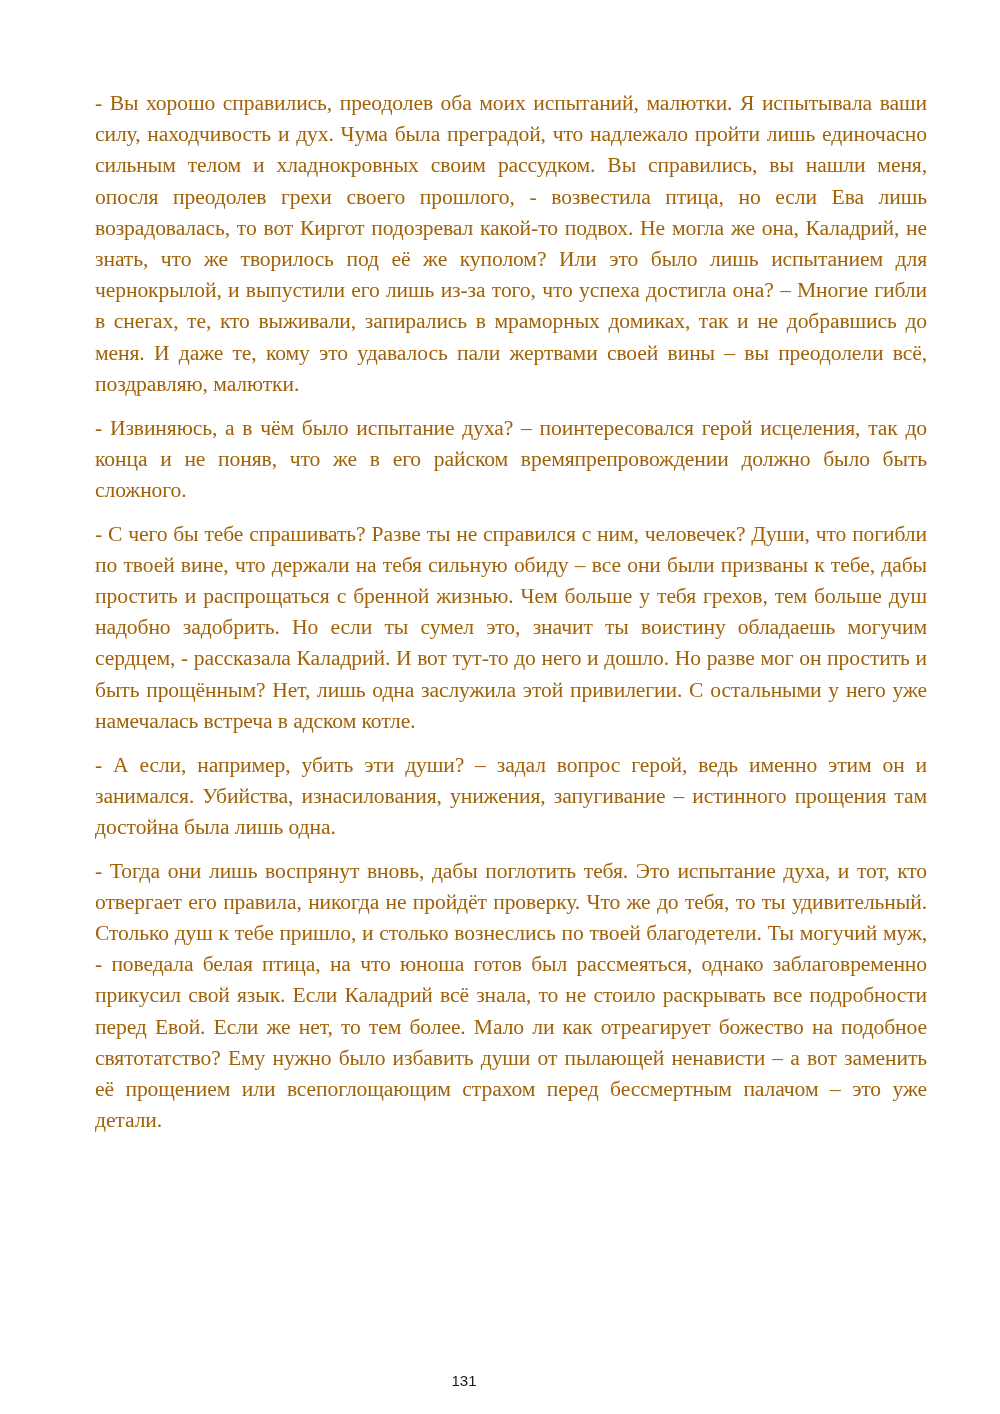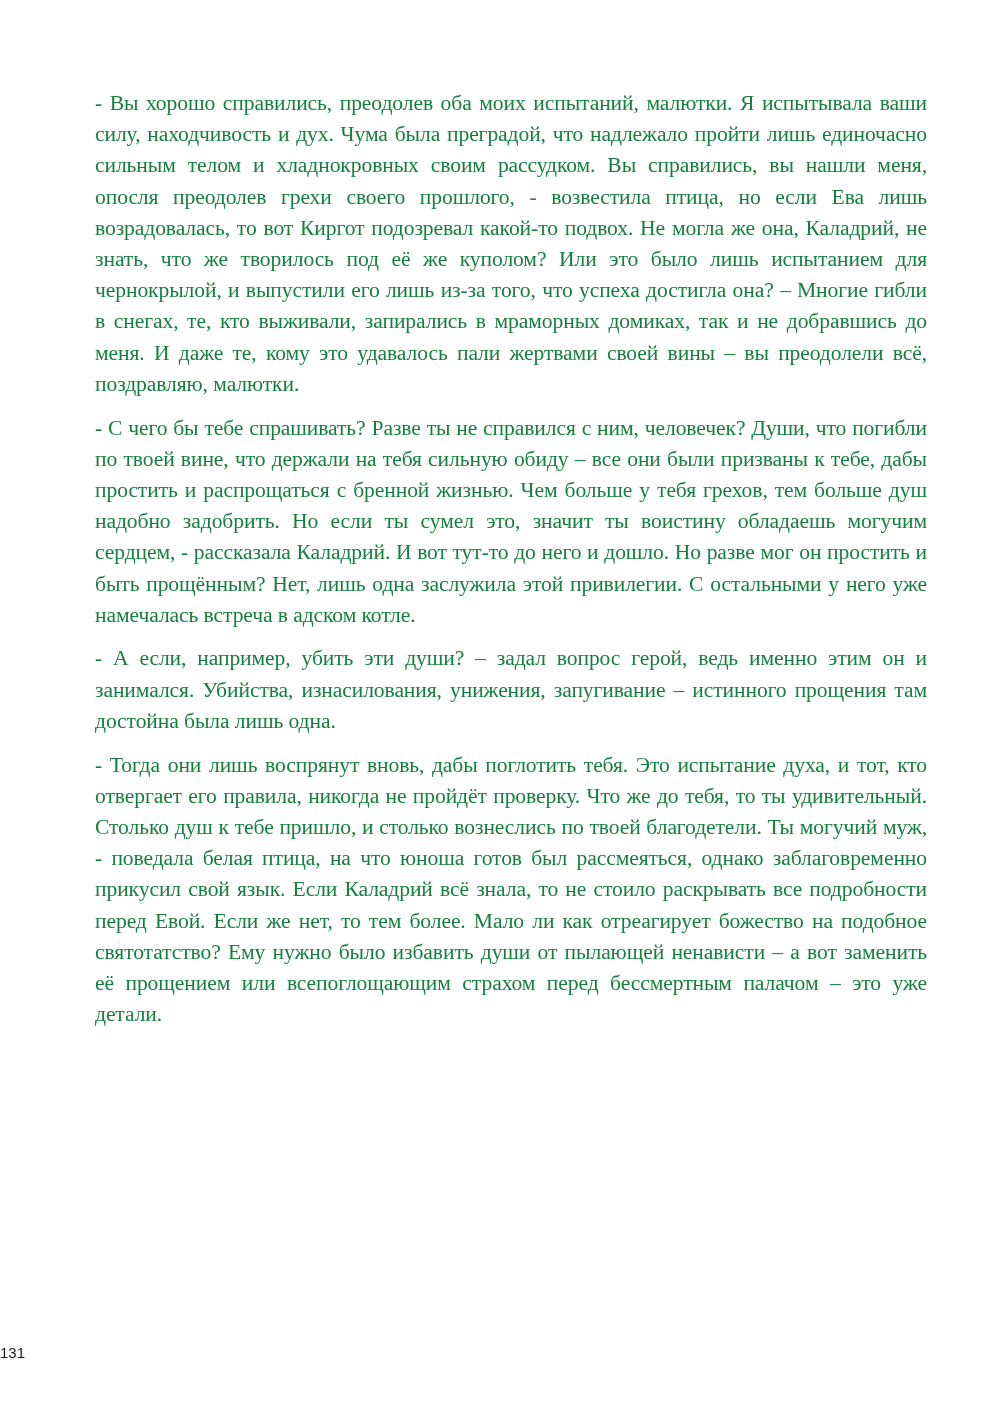--- a/index.html
+++ b/index.html
@@ -11,48 +11,49 @@
     width: 1000px;
     height: 1414px;
     position: relative;
     overflow: hidden;
   }
   .page {
     position: absolute;
     left: 95px;
     top: 88px;
     width: 832px;
-    color: #15803d;
+    color: #a16207;
     font-family: "Liberation Serif", serif;
     font-size: 21.6px;
     line-height: 31.2px;
     text-align: justify;
     letter-spacing: -0.1px;
   }
   .para {
     margin: 0 0 12.5px 0;
     padding: 0;
   }
   .para.last {
     margin-bottom: 0;
   }
   .page-number {
     position: absolute;
     left: 0;
     width: 928px;
-    top: 1344px;
-    text-align: left;
+    top: 1372px;
+    text-align: center;
     font-family: "Liberation Sans", sans-serif;
     font-size: 15px;
     color: #1a1a1a;
   }
 </style>
 </head>
 <body>
 
 <div class="page">
   <p class="para">- Вы хорошо справились, преодолев оба моих испытаний, малютки. Я испытывала ваши силу, находчивость и дух. Чума была преградой, что надлежало пройти лишь единочасно сильным телом и хладнокровных своим рассудком. Вы справились, вы нашли меня, опосля преодолев грехи своего прошлого, - возвестила птица, но если Ева лишь возрадовалась, то вот Киргот подозревал какой-то подвох. Не могла же она, Каладрий, не знать, что же творилось под её же куполом? Или это было лишь испытанием для чернокрылой, и выпустили его лишь из-за того, что успеха достигла она? – Многие гибли в снегах, те, кто выживали, запирались в мраморных домиках, так и не добравшись до меня. И даже те, кому это удавалось пали жертвами своей вины  – вы преодолели всё, поздравляю, малютки.</p>
+  <p class="para">- Извиняюсь, а в чём было испытание духа? – поинтересовался герой исцеления, так до конца и не поняв, что же в его райском времяпрепровождении должно было быть сложного.</p>
   <p class="para">- С чего бы тебе спрашивать? Разве ты не справился с ним, человечек? Души, что погибли по твоей вине, что держали на тебя сильную обиду – все они были призваны к тебе, дабы простить и распрощаться с бренной жизнью. Чем больше у тебя грехов, тем больше душ надобно задобрить. Но если ты сумел это, значит ты воистину обладаешь могучим сердцем, - рассказала Каладрий. И вот тут-то до него и дошло. Но разве мог он простить и быть прощённым? Нет, лишь одна заслужила этой привилегии. С остальными у него уже намечалась встреча в адском котле.</p>
   <p class="para">- А если, например, убить эти души? – задал вопрос герой, ведь именно этим он и занимался. Убийства, изнасилования, унижения, запугивание – истинного прощения там достойна была лишь одна.</p>
   <p class="para">- Тогда они лишь воспрянут вновь, дабы поглотить тебя. Это испытание духа, и тот, кто отвергает его правила, никогда не пройдёт проверку. Что же до тебя, то ты удивительный. Столько душ к тебе пришло, и столько вознеслись по твоей благодетели. Ты могучий муж, - поведала белая птица, на что юноша готов был рассмеяться, однако заблаговременно прикусил свой язык. Если Каладрий всё знала, то не стоило раскрывать все подробности перед Евой. Если же нет, то тем более. Мало ли как отреагирует божество на подобное святотатство? Ему нужно было избавить души от пылающей ненависти – а вот заменить её прощением или всепоглощающим страхом перед бессмертным палачом – это уже детали.</p>
 </div>
 
 <div class="page-number">131</div>
 
 </body></html>

